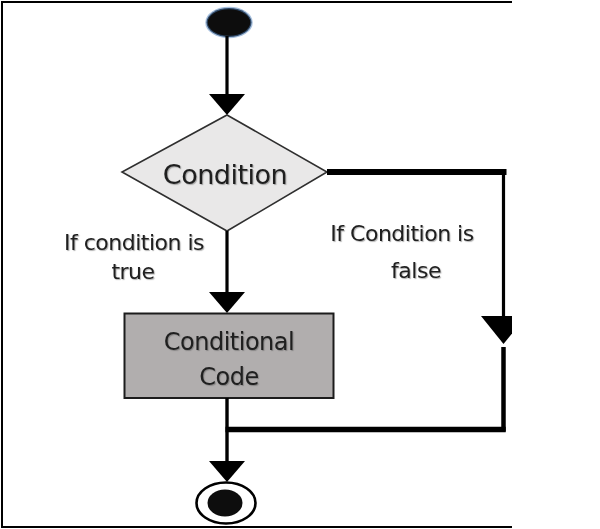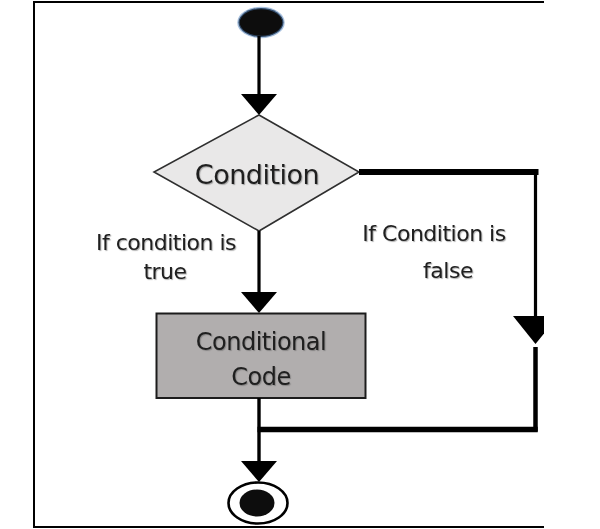--- a/index.html
+++ b/index.html
@@ -7,21 +7,20 @@
     padding: 0;
     background: #ffffff;
     font-family: "DejaVu Sans", "Liberation Sans", sans-serif;
   }
   .canvas {
     position: relative;
     width: 512px;
     height: 529px;
     background: #ffffff;
     overflow: hidden;
-    margin-left: 32px;
   }
   .canvas svg {
     position: absolute;
     left: 0;
     top: 0;
     display: block;
   }
   .flow-line {
     stroke: #000000;
     fill: none;

